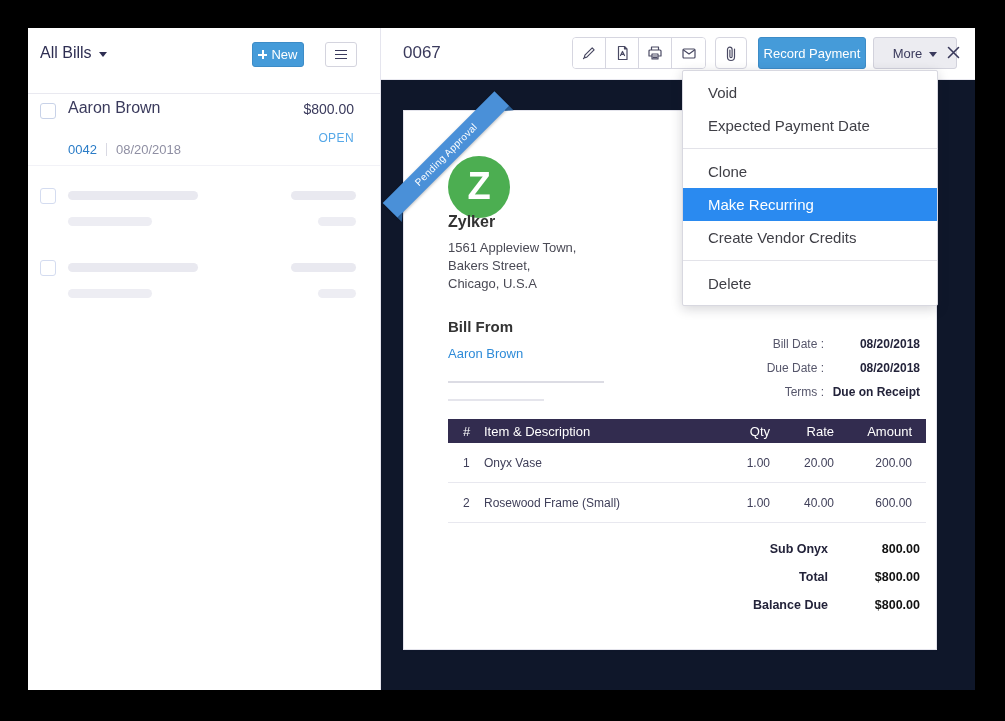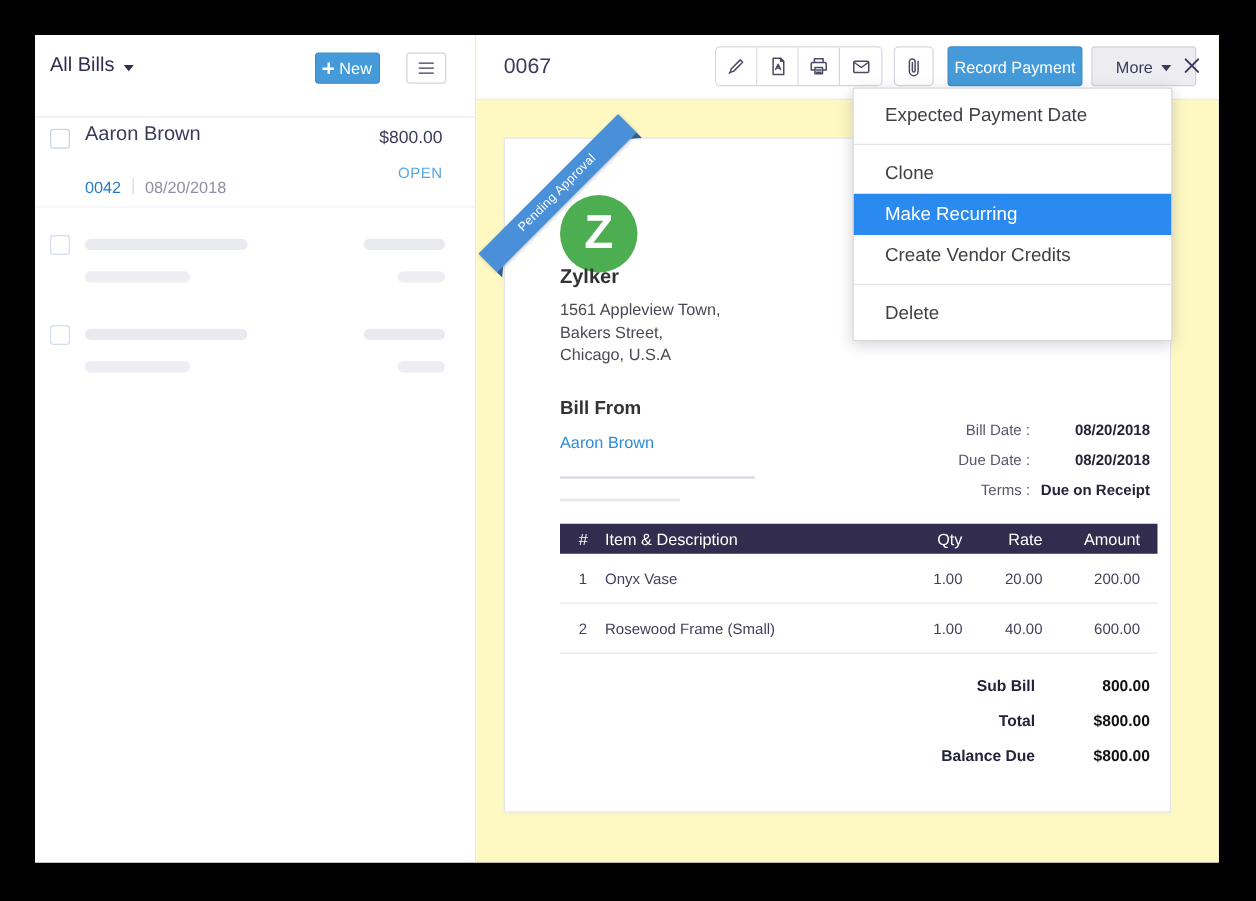--- a/index.html
+++ b/index.html
@@ -27,21 +27,21 @@
   .bill-amount { position:absolute; right:26px; top:21px; font-size:14px; color:#3a3a5c; }
   .bill-sub { position:absolute; left:40px; top:49px; display:flex; align-items:center; gap:9px;margin-top:13px; }
   .bill-num { font-size:13px; color:#2a7cc7; }
   .vsep { width:1px; height:13px; background:#d9d9e3; }
   .bill-date { font-size:13px; color:#8f8fa3; }
   .bill-status { position:absolute; right:26px; top:51px; font-size:12px; color:#56a8e8; letter-spacing:.4px; }
 
   .skel { position:absolute; background:#e9e9f0; border-radius:5px; height:9px; }
 
   
-  .right-pane { position:absolute; left:353px; top:0; width:594px; height:662px; background:#fef9c3; }
+  .right-pane { position:absolute; left:353px; top:0; width:594px; height:662px; background:#0f172a; }
   .right-header { position:absolute; left:0; top:0; width:594px; height:52px; background:#fff; border-bottom:1px solid #e9e9f0; }
   .doc-title { position:absolute; left:22px; top:15px; font-size:17px; color:#3a3a5c; }
   .icon-group { position:absolute; left:191px; top:9px; height:32px; display:flex; border:1px solid #d6d6e0; border-radius:4px; background:#fff; overflow:hidden; }
   .icon-btn { width:33px; height:100%; display:flex; align-items:center; justify-content:center; border-right:1px solid #d6d6e0; cursor:pointer; background:#fff; }
   .icon-btn:last-child { border-right:none; }
   .icon-btn-single { position:absolute; left:334px; top:9px; width:32px; height:32px; border:1px solid #d6d6e0; border-radius:4px; background:#fff; display:flex; align-items:center; justify-content:center; cursor:pointer; }
   .btn-record { position:absolute; left:377px; top:9px; width:108px; height:32px; background:#459bd9; border:1px solid #3d8cc7; border-radius:3px; color:#fff; font-size:13px; display:flex; align-items:center; justify-content:center; cursor:pointer; }
   .btn-more { position:absolute; left:492px; top:9px; width:84px; height:32px; background:#ececf1; border:1px solid #d2d2dc; border-radius:3px; color:#3a3a5c; font-size:13px; display:flex; align-items:center; justify-content:center; gap:7px; cursor:pointer; }
   .btn-more .caret { border-top-color:#3a3a5c; }
   .close-x { position:absolute; left:561px; top:13px; width:22px; height:22px; display:flex; align-items:center; justify-content:center; cursor:pointer; }
@@ -243,36 +243,37 @@
           <span class="col-num">2</span>
           <span class="col-desc">Rosewood Frame (Small)</span>
           <span class="col-qty">1.00</span>
           <span class="col-rate">40.00</span>
           <span class="col-amt">600.00</span>
         </div>
       </div>
 
       <div class="totals">
         <div class="total-row">
-          <span class="total-label">Sub Bill</span>
+          <span class="total-label">Sub Onyx</span>
           <span class="total-value">800.00</span>
         </div>
         <div class="total-row">
           <span class="total-label">Total</span>
           <span class="total-value">$800.00</span>
         </div>
         <div class="total-row">
           <span class="total-label">Balance Due</span>
           <span class="total-value">$800.00</span>
         </div>
       </div>
     </div>
   </div>
 
   <div class="menu">
+    <div class="menu-item">Void</div>
     <div class="menu-item">Expected Payment Date</div>
     <div class="menu-sep"></div>
     <div class="menu-item">Clone</div>
     <div class="menu-item highlighted">Make Recurring</div>
     <div class="menu-item">Create Vendor Credits</div>
     <div class="menu-sep"></div>
     <div class="menu-item">Delete</div>
   </div>
 
 </div>

